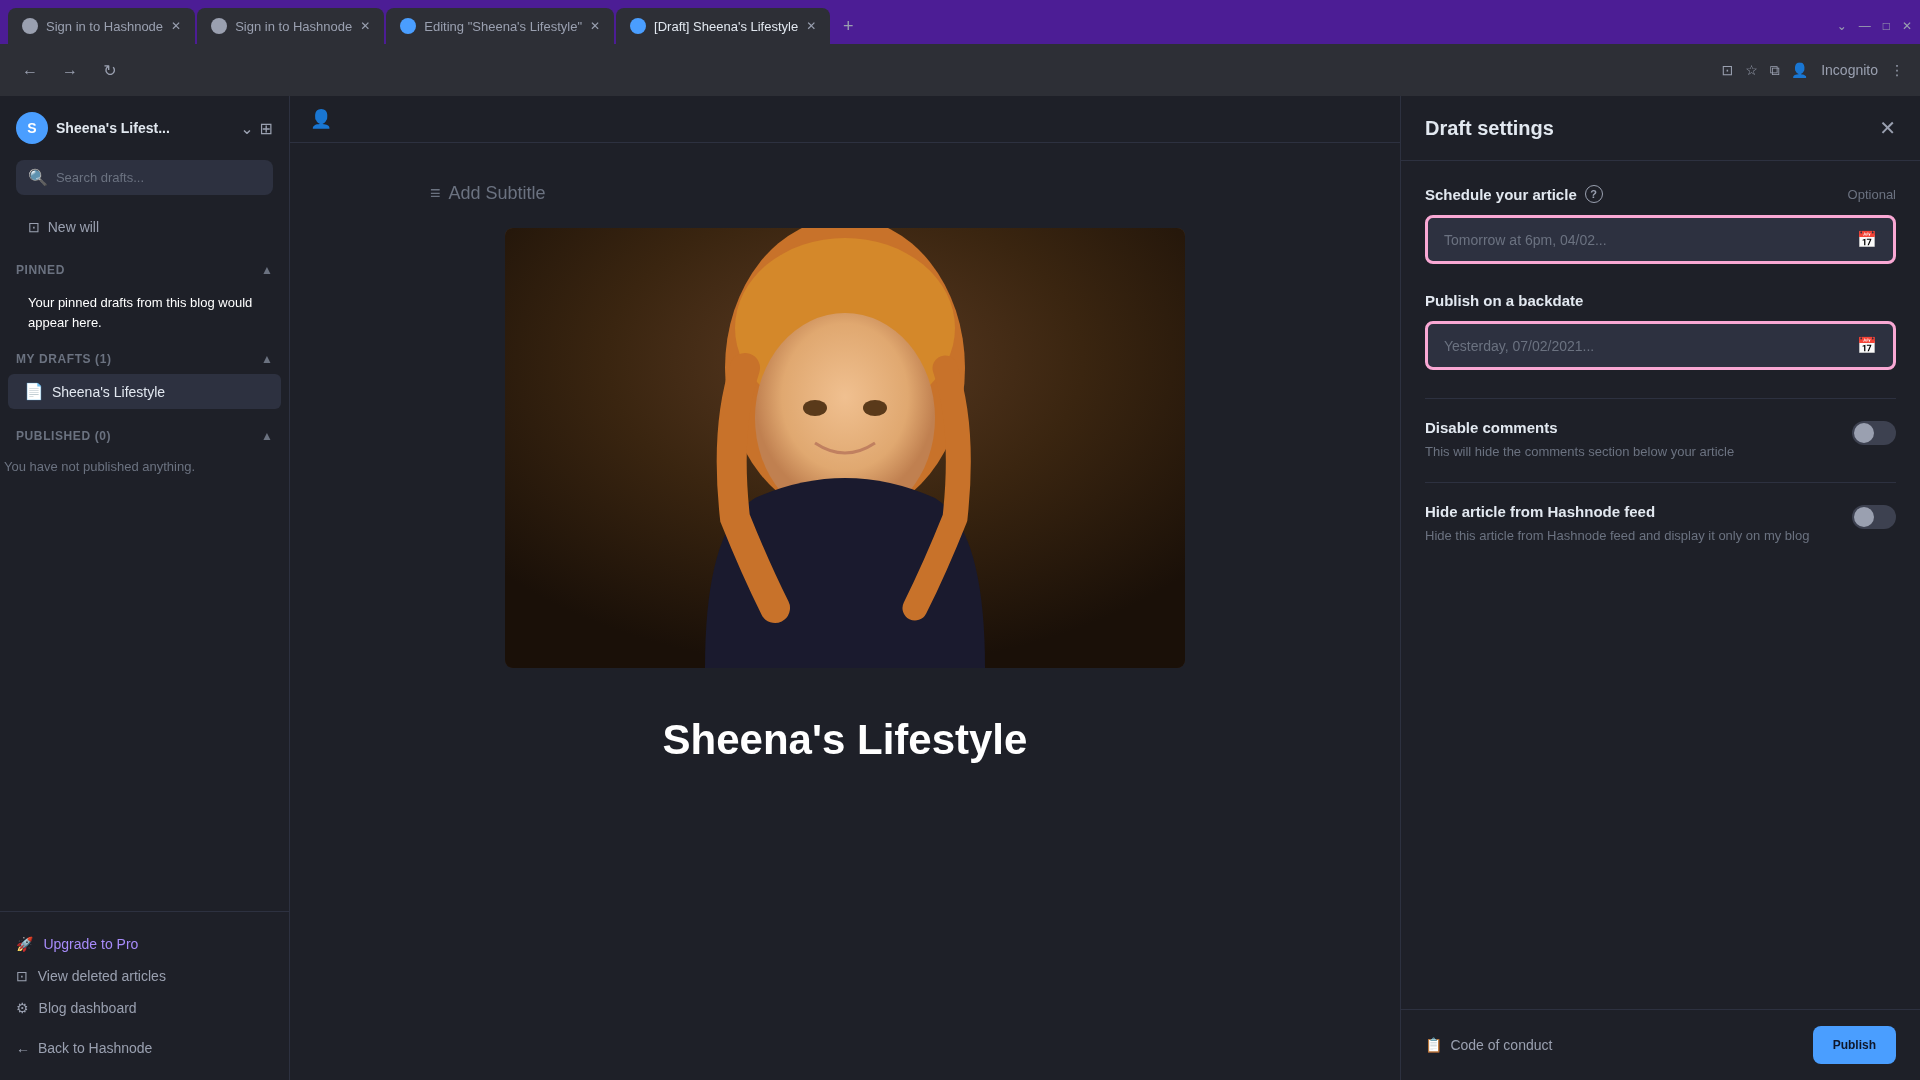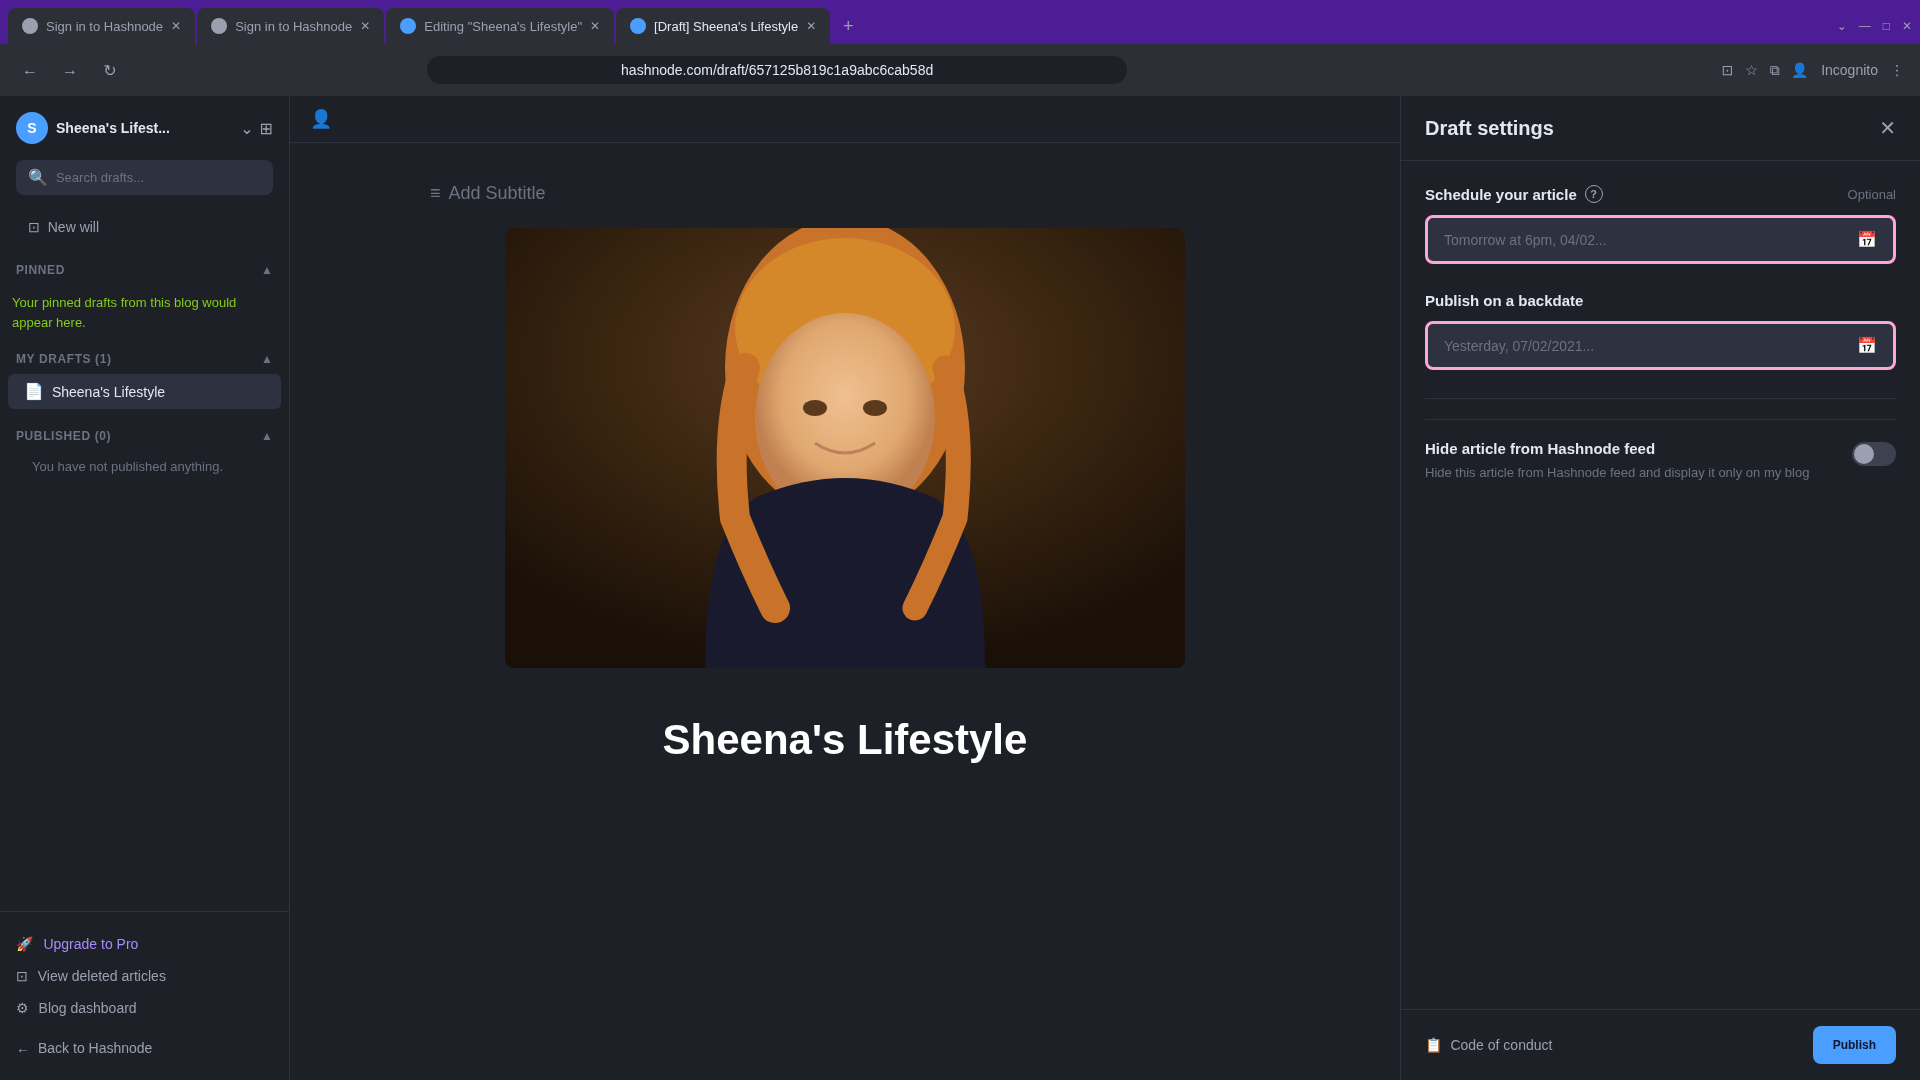--- a/index.html
+++ b/index.html
@@ -31,25 +31,25 @@
     .blog-favicon { width: 32px; height: 32px; border-radius: 50%; background: #4a9eff; display: flex; align-items: center; justify-content: center; font-size: 14px; font-weight: bold; color: white; flex-shrink: 0; }
     .blog-name { font-size: 14px; font-weight: 600; color: #e2e8f0; flex: 1; }
     .sidebar-header-actions { display: flex; gap: 6px; color: #9aa0b0; }
     .search-box { margin: 0 16px 16px; display: flex; align-items: center; gap: 8px; background: #2d3140; border-radius: 8px; padding: 8px 12px; }
     .search-input { background: none; border: none; color: #e2e8f0; font-size: 13px; outline: none; flex: 1; }
     .search-input::placeholder { color: #6b7280; }
     .new-draft-btn { margin: 0 16px 16px; display: flex; align-items: center; gap: 8px; padding: 8px 12px; border-radius: 8px; cursor: pointer; color: #9aa0b0; font-size: 14px; }
     .section-header { padding: 4px 16px 8px; display: flex; align-items: center; justify-content: space-between; }
     .section-title { font-size: 12px; font-weight: 700; color: #6b7280; letter-spacing: 0.05em; }
     .section-toggle { color: #6b7280; font-size: 12px; cursor: pointer; }
-    .pinned-empty { padding: 8px 12px 16px; font-size: 13px; color: #84cc16; line-height: 1.5; }
+    .pinned-empty { padding: 8px 28px 16px; font-size: 13px; color: #ffffff; line-height: 1.5; }
     .draft-item { padding: 8px 16px; cursor: pointer; border-radius: 6px; margin: 0 8px; display: flex; align-items: center; gap: 8px; font-size: 14px; color: #9aa0b0; }
     .draft-item.active { background: #2d3140; color: #e2e8f0; }
     .draft-icon { font-size: 16px; color: #6b7280; }
-    .published-empty { padding: 8px 32px 16px; font-size: 13px; color: #6b7280; }
+    .published-empty { padding: 8px 4px 16px; font-size: 13px; color: #6b7280; }
     .sidebar-footer { margin-top: auto; border-top: 1px solid #2d3140; padding-top: 16px; }
     .sidebar-footer-item { padding: 8px 16px; display: flex; align-items: center; gap: 10px; font-size: 14px; color: #9aa0b0; cursor: pointer; }
     .sidebar-footer-item.upgrade { color: #a78bfa; }
     .back-btn { padding: 8px 16px; display: flex; align-items: center; gap: 8px; font-size: 14px; color: #9aa0b0; cursor: pointer; margin-top: 8px; }
 
     
     .editor-area { flex: 1; background: #1e2028; overflow: hidden; display: flex; flex-direction: column; position: relative; }
     .editor-toolbar { padding: 12px 20px; display: flex; align-items: center; gap: 12px; border-bottom: 1px solid #2d3140; }
     .toolbar-icon { color: #9aa0b0; cursor: pointer; font-size: 18px; }
     .editor-content { flex: 1; padding: 40px 80px; overflow-y: auto; display: flex; flex-direction: column; align-items: center; }
@@ -114,21 +114,20 @@
       <span>⌄</span>
       <span>—</span>
       <span>□</span>
       <span>✕</span>
     </div>
   </div>
   <div class="address-bar">
     <div class="nav-btn">←</div>
     <div class="nav-btn">→</div>
     <div class="nav-btn">↻</div>
-    <input class="address-input" value="hashnode.com/draft/657125b819c1a9abc6cab58d" readonly="" style="">
     <div class="browser-actions">
       <span>⊡</span>
       <span>☆</span>
       <span>⧉</span>
       <span>👤</span>
       <span>Incognito</span>
       <span>⋮</span>
     </div>
   </div>
 </div>
@@ -271,20 +270,29 @@
           <span>Publish on a backdate</span>
         </div>
         <div class="settings-input">
           <span>Yesterday, 07/02/2021...</span>
           <span class="settings-input-icon">📅</span>
         </div>
       </div>
 
       <div class="divider"></div>
 
+      <div class="toggle-row">
+        <div class="toggle-info">
+          <div class="toggle-title">Disable comments</div>
+          <div class="toggle-desc">This will hide the comments section below your article</div>
+        </div>
+        <div class="toggle">
+          <div class="toggle-knob"></div>
+        </div>
+      </div>
 
       <div class="divider"></div>
 
       <div class="toggle-row">
         <div class="toggle-info">
           <div class="toggle-title">Hide article from Hashnode feed</div>
           <div class="toggle-desc">Hide this article from Hashnode feed and display it only on my blog</div>
         </div>
         <div class="toggle">
           <div class="toggle-knob"></div>

